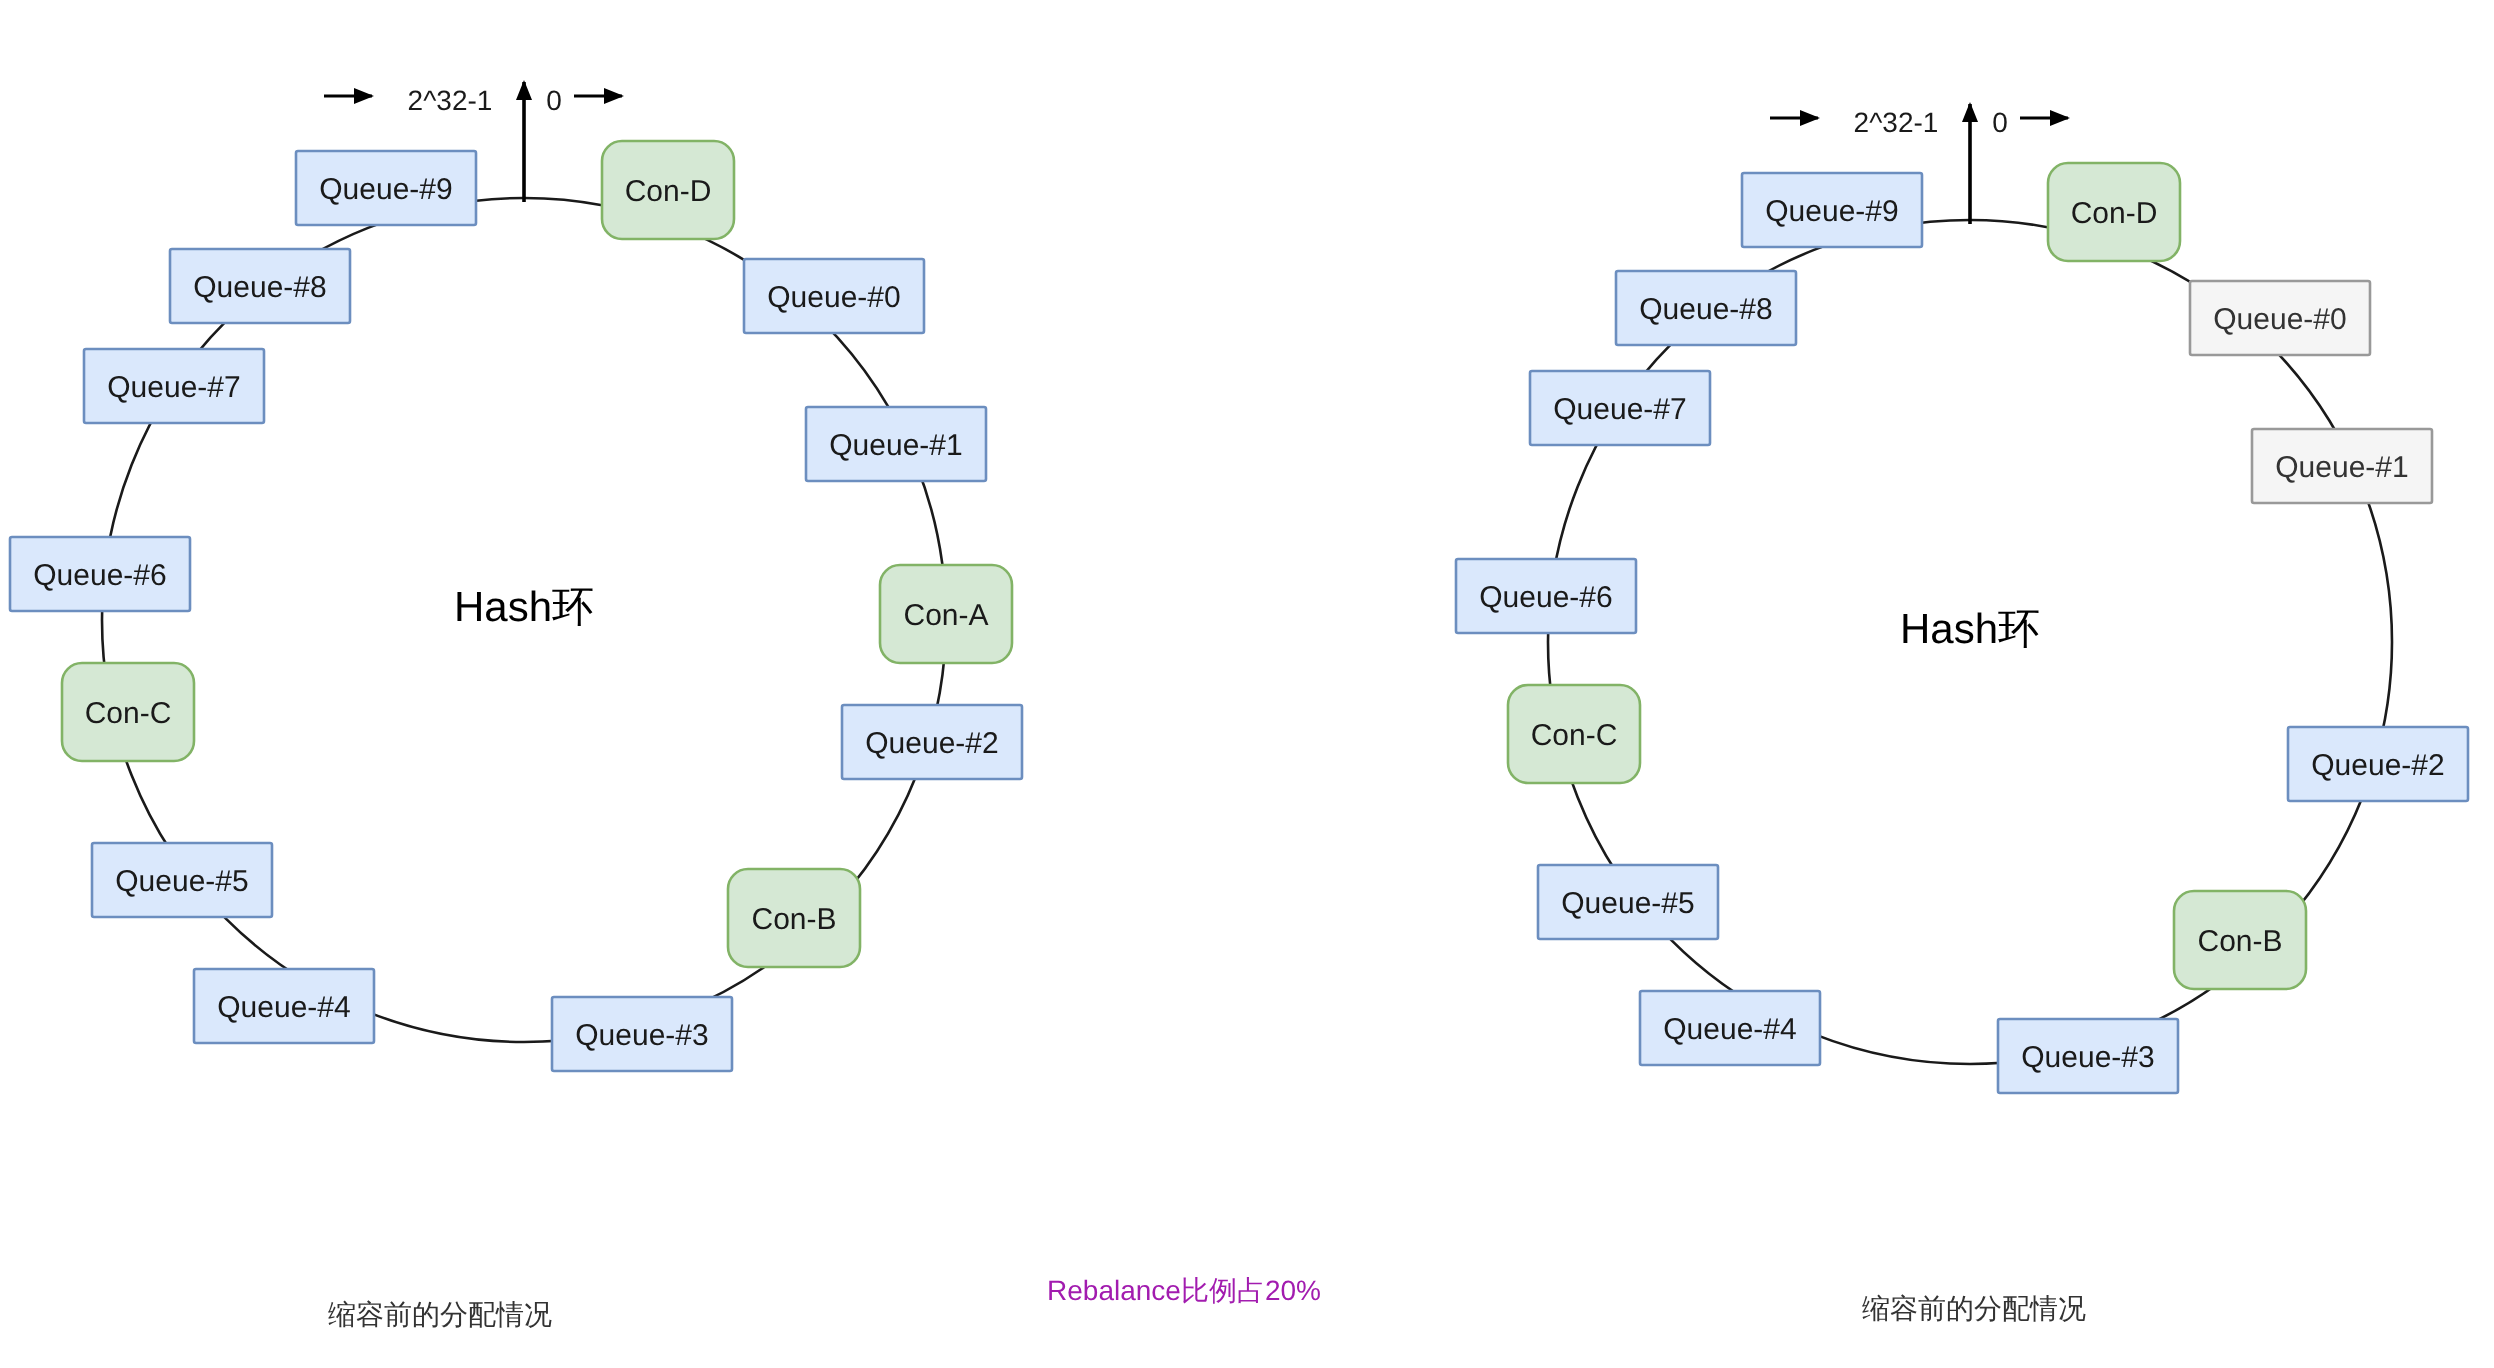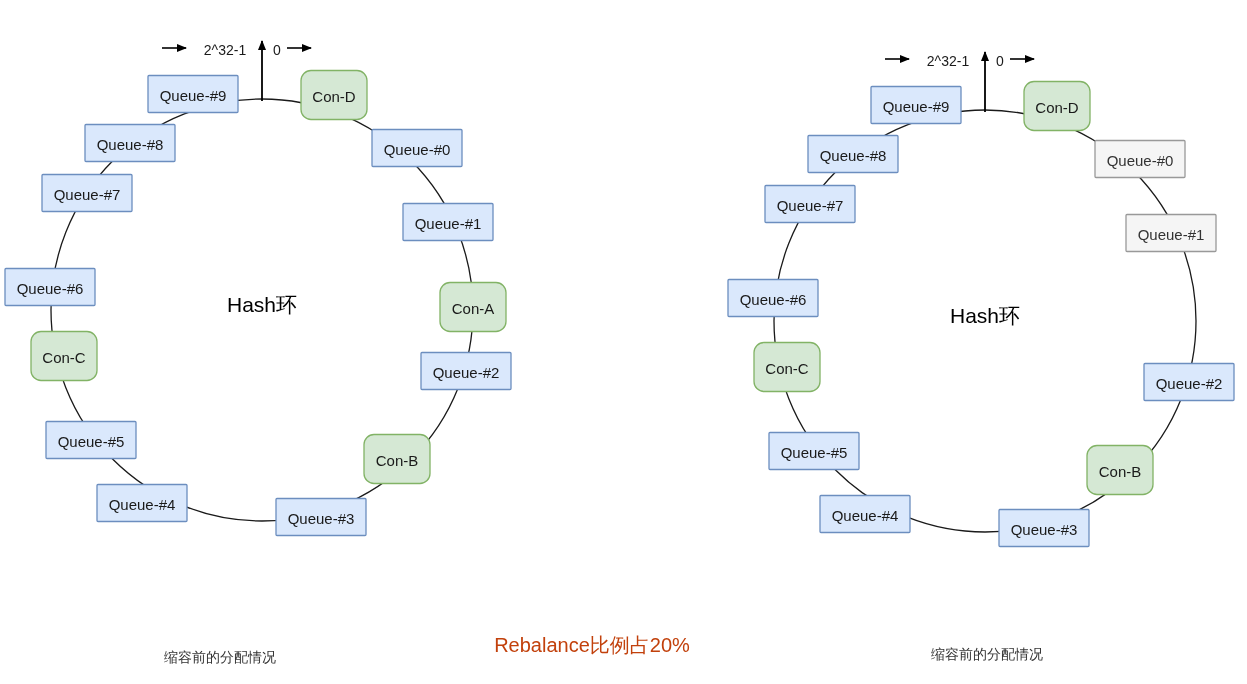--- a/index.html
+++ b/index.html
@@ -35,22 +35,22 @@
   .center-label {
     font-size: 21px;
     color: #000000;
   }
   .caption {
     font-size: 14px;
     color: #333333;
     margin-top: 16px;
   }
   .footer-note {
-    font-size: 20px;
-    color: #c2410c;
+    font-size: 14px;
+    color: #a21caf;
   }
 </style>
 </head>
 <body>
 
 <div id="stage">
 
   <svg id="diagram-svg" width="1247" height="684" viewBox="0 0 1247 684">
       <defs>
         <marker id="ah" markerWidth="11" markerHeight="8" refX="9" refY="4" orient="auto" markerUnits="userSpaceOnUse">

